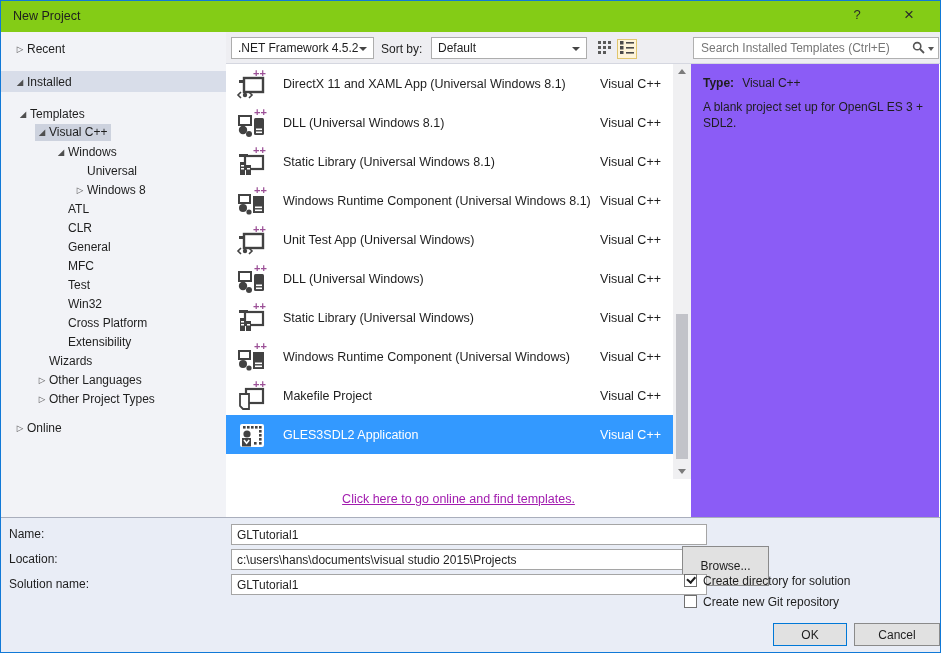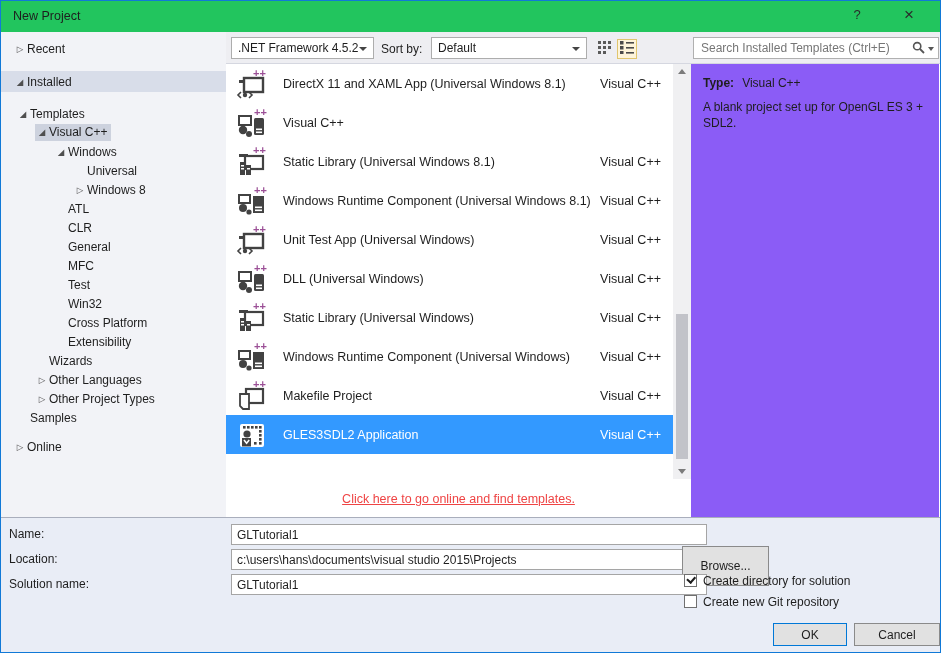--- a/index.html
+++ b/index.html
@@ -1,20 +1,20 @@
 <!DOCTYPE html>
 <html><head>
 <meta charset="utf-8">
 <style>
   html,body{margin:0;padding:0;background:#d0d0d0;font-family:"Liberation Sans",sans-serif;}
   .dialog{position:relative;width:941px;height:653px;background:#ffffff;border:1px solid #1179d7;
           box-sizing:border-box;font-size:12px;color:#1e1e1e;overflow:hidden;}
 
   
-  .titlebar{position:absolute;top:0;left:0;right:0;height:31px;background:#22c55e;}
+  .titlebar{position:absolute;top:0;left:0;right:0;height:31px;background:#84cc16;}
   .title{position:absolute;left:12px;top:8px;font-size:12.5px;}
   .tb-help{position:absolute;right:72px;top:6px;width:22px;text-align:center;font-size:13px;color:#2b2b2b;cursor:default;}
   .tb-close{position:absolute;right:18px;top:4px;width:26px;text-align:center;font-size:17px;color:#2b2b2b;cursor:default;}
 
   
   .leftpane{position:absolute;top:31px;left:0;width:225px;bottom:135px;background:#f2f3f7;}
   .trow{display:flex;align-items:center;height:19px;white-space:nowrap;}
   .trow .arrow{width:14px;flex:none;font-size:8.5px;color:#4f4f4f;text-align:center;}
   .trow .tlabel{font-size:12px;}
   .l0{padding-left:12px}.l1{padding-left:15px}.l2{padding-left:34px}.l3{padding-left:53px}.l4{padding-left:72px}
@@ -55,21 +55,21 @@
   .scrollbar{position:absolute;left:672px;top:63px;width:18px;height:415px;background:#f0f0f2;}
   .sb-btn{position:absolute;left:0;width:18px;height:15px;display:flex;align-items:center;justify-content:center;}
   .sb-up{top:0;}
   .sb-down{bottom:0;}
   .tri-up{width:0;height:0;border-left:4.5px solid transparent;border-right:4.5px solid transparent;border-bottom:5px solid #7b7b7b;}
   .tri-down{width:0;height:0;border-left:4.5px solid transparent;border-right:4.5px solid transparent;border-top:5px solid #7b7b7b;}
   .sb-thumb{position:absolute;left:3px;width:12px;top:250px;height:145px;background:#c2c3c9;}
 
   
   .linkrow{position:absolute;left:225px;width:465px;top:491px;text-align:center;}
-  .linkrow a{color:#ef4444;text-decoration:underline;font-size:12.5px;cursor:pointer;}
+  .linkrow a{color:#a21caf;text-decoration:underline;font-size:12.5px;cursor:pointer;}
 
   
   .rightpane{position:absolute;left:690px;right:1px;top:63px;bottom:135px;background:#8b5cf6;padding:12px 10px 0 12px;box-sizing:border-box;}
   .type-line{margin-bottom:9px;}
   .type-label{font-weight:bold;margin-right:8px;}
   .desc{width:242px;line-height:1.35;}
 
   
   .bottompanel{position:absolute;left:0;right:0;bottom:0;height:135px;background:#e9edf6;border-top:1px solid #a9aebc;box-sizing:border-box;}
   .flabel{position:absolute;left:8px;font-size:12px;}
@@ -173,24 +173,20 @@
       <span class="tlabel">Wizards</span>
     </div>
     <div class="trow l2">
       <span class="arrow">▷</span>
       <span class="tlabel">Other Languages</span>
     </div>
     <div class="trow l2">
       <span class="arrow">▷</span>
       <span class="tlabel">Other Project Types</span>
     </div>
-    <div class="trow l1">
-      <span class="arrow"></span>
-      <span class="tlabel">Samples</span>
-    </div>
     <div class="gap-m"></div>
     <div class="trow l0">
       <span class="arrow">▷</span>
       <span class="tlabel">Online</span>
     </div>
   </div>
 
   <div class="toolbar">
     <div class="combo combo-framework">
       <span>.NET Framework 4.5.2</span>
@@ -266,20 +262,21 @@
         <svg width="32" height="32" viewBox="0 0 32 32">
           <rect x="3" y="9" width="12" height="9" fill="#fff" stroke="#424242" stroke-width="2"></rect>
           <circle cx="7" cy="23" r="4.2" fill="#424242"></circle>
           <circle cx="13" cy="27" r="3" fill="#424242"></circle>
           <rect x="18" y="11" width="10" height="17" rx="1.5" fill="#424242"></rect>
           <rect x="20" y="21.5" width="6" height="1.6" fill="#fff"></rect>
           <rect x="20" y="24.5" width="6" height="1.6" fill="#fff"></rect>
           <text class="pp" x="18" y="9">++</text>
         </svg>
       </span>
+      <span class="llabel">DLL (Universal Windows 8.1)</span>
       <span class="llang">Visual C++</span>
     </div>
 
     <div class="lrow">
       <span class="licon">
         <svg width="32" height="32" viewBox="0 0 32 32">
           <rect x="3" y="8" width="9" height="3" fill="#424242"></rect>
           <rect x="9" y="10" width="18" height="13" fill="#fff" stroke="#424242" stroke-width="2.2"></rect>
           <rect x="4" y="16" width="5" height="13" fill="#424242"></rect>
           <rect x="10" y="19" width="5" height="10" fill="#424242"></rect>

